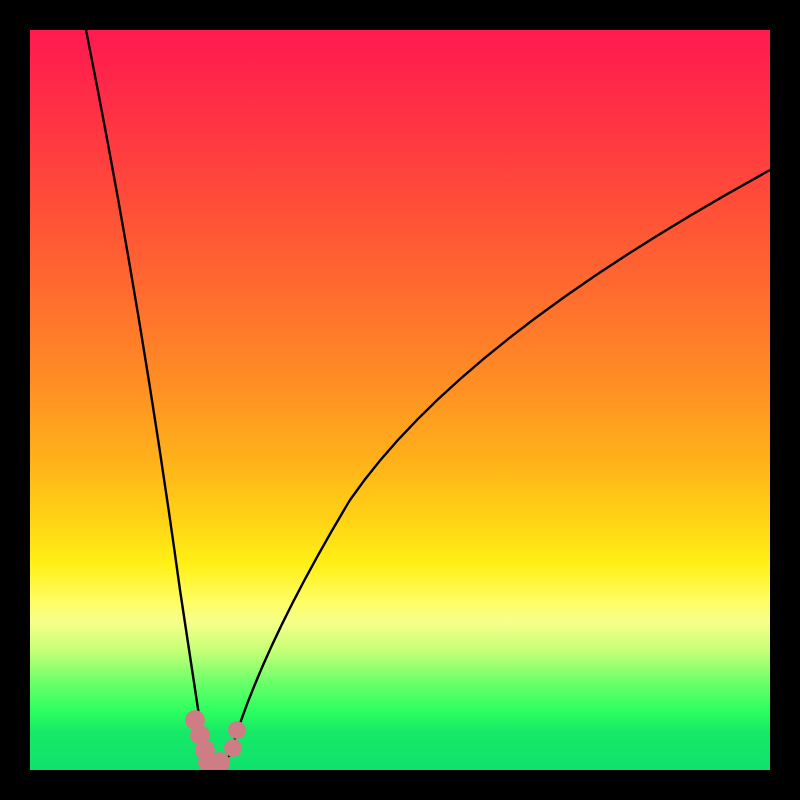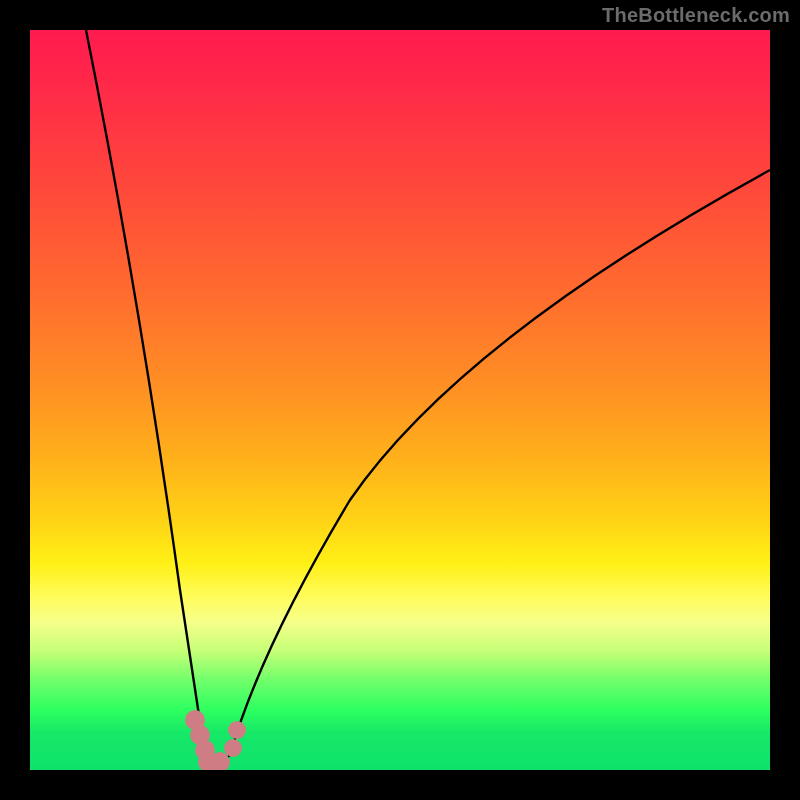--- a/index.html
+++ b/index.html
@@ -83,14 +83,13 @@
       <circle cx="170" cy="705" r="10" fill="#cf7d84"></circle>
       <circle cx="175" cy="720" r="10" fill="#cf7d84"></circle>
       <circle cx="178" cy="732" r="10" fill="#cf7d84"></circle>
       <circle cx="190" cy="732" r="10" fill="#cf7d84"></circle>
 
       <circle cx="203" cy="718" r="9" fill="#cf7d84"></circle>
       <circle cx="207" cy="700" r="9" fill="#cf7d84"></circle>
     </svg>
   </div>
 
-  <div class="watermark">TheBottleneck.com</div>
 </div>
 
 </body></html>

